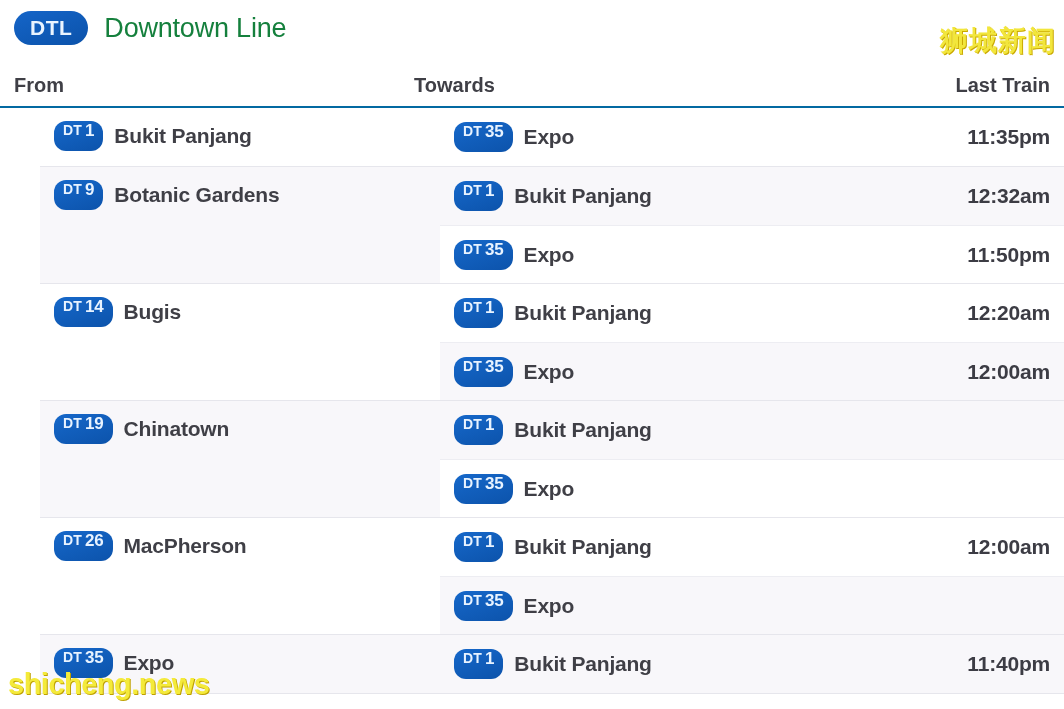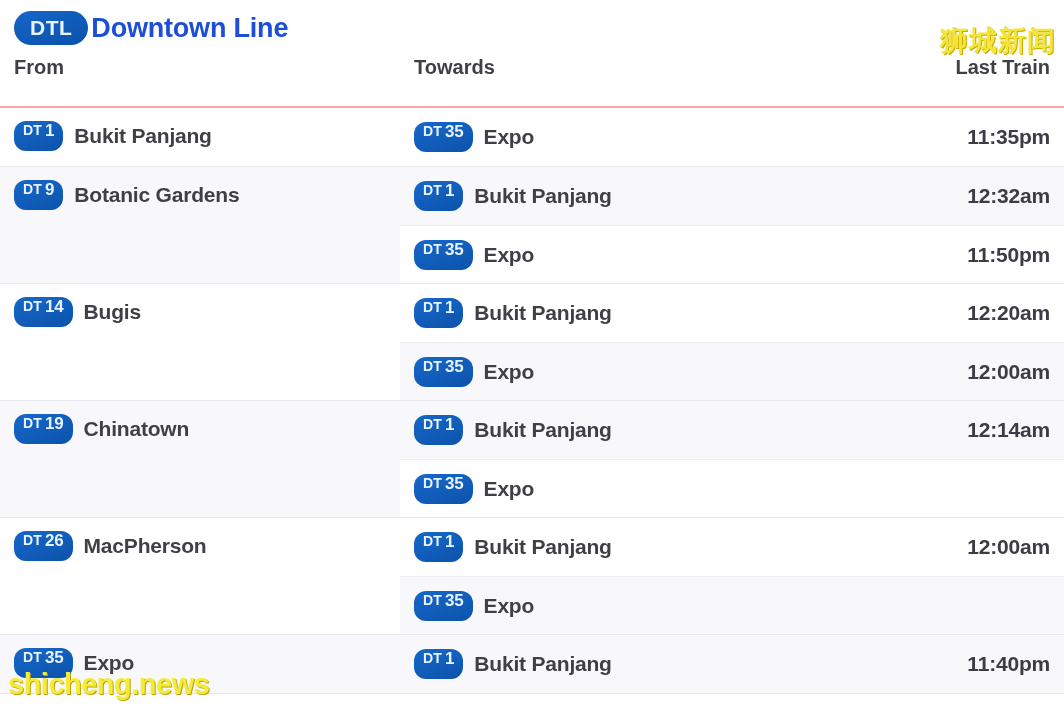--- a/index.html
+++ b/index.html
@@ -32,48 +32,49 @@
     font-size: 21px;
     font-weight: bold;
     letter-spacing: 0.5px;
     border-radius: 17px;
     padding: 6px 16px 7px 16px;
     line-height: 1;
     display: inline-block;
   }
   .line-title {
     font-size: 27px;
-    font-weight: bold;
-    color: #1d4ed8;
-    margin-left: 3px;
+    font-weight: normal;
+    color: #15803d;
+    margin-left: 16px;
     letter-spacing: -0.2px;
   }
 
   
   .col-head {
     display: flex;
-    align-items: flex-start;
+    align-items: flex-end;
     height: 52px;
     box-sizing: border-box;
-    border-bottom: 2px solid #fca5a5;
+    border-bottom: 2px solid #0369a1;
     padding-bottom: 9px;
   }
   .col-head .ch {
     font-size: 20px;
     font-weight: bold;
     color: #3f3f46;
   }
   .ch-from   { width: 400px; padding-left: 14px; box-sizing: border-box; }
   .ch-towards{ flex: 1;      padding-left: 14px; box-sizing: border-box; }
   .ch-last   { width: 250px; padding-right: 14px; box-sizing: border-box; text-align: right; }
 
   
   .group {
     display: flex;
     border-bottom: 1px solid #e6e6ec;
+    margin-left: 40px;
   }
   .group.shade { background: #f8f7fa; }
   .group-from {
     width: 400px;
     flex: 0 0 400px;
     box-sizing: border-box;
     padding-left: 14px;
     padding-top: 13px;
   }
   .group-rows {
@@ -302,21 +303,20 @@
         <div class="trip alt-shade">
           <div class="trip-towards">
             <div class="stn">
               <span class="stn-code">
                 <span class="pfx">DT</span>
                 <span class="num">1</span>
               </span>
               <span class="stn-name">Bukit Panjang</span>
             </div>
           </div>
-          <div class="trip-time">12:14am</div>
         </div>
         <div class="trip alt">
           <div class="trip-towards">
             <div class="stn">
               <span class="stn-code">
                 <span class="pfx">DT</span>
                 <span class="num">35</span>
               </span>
               <span class="stn-name">Expo</span>
             </div>

